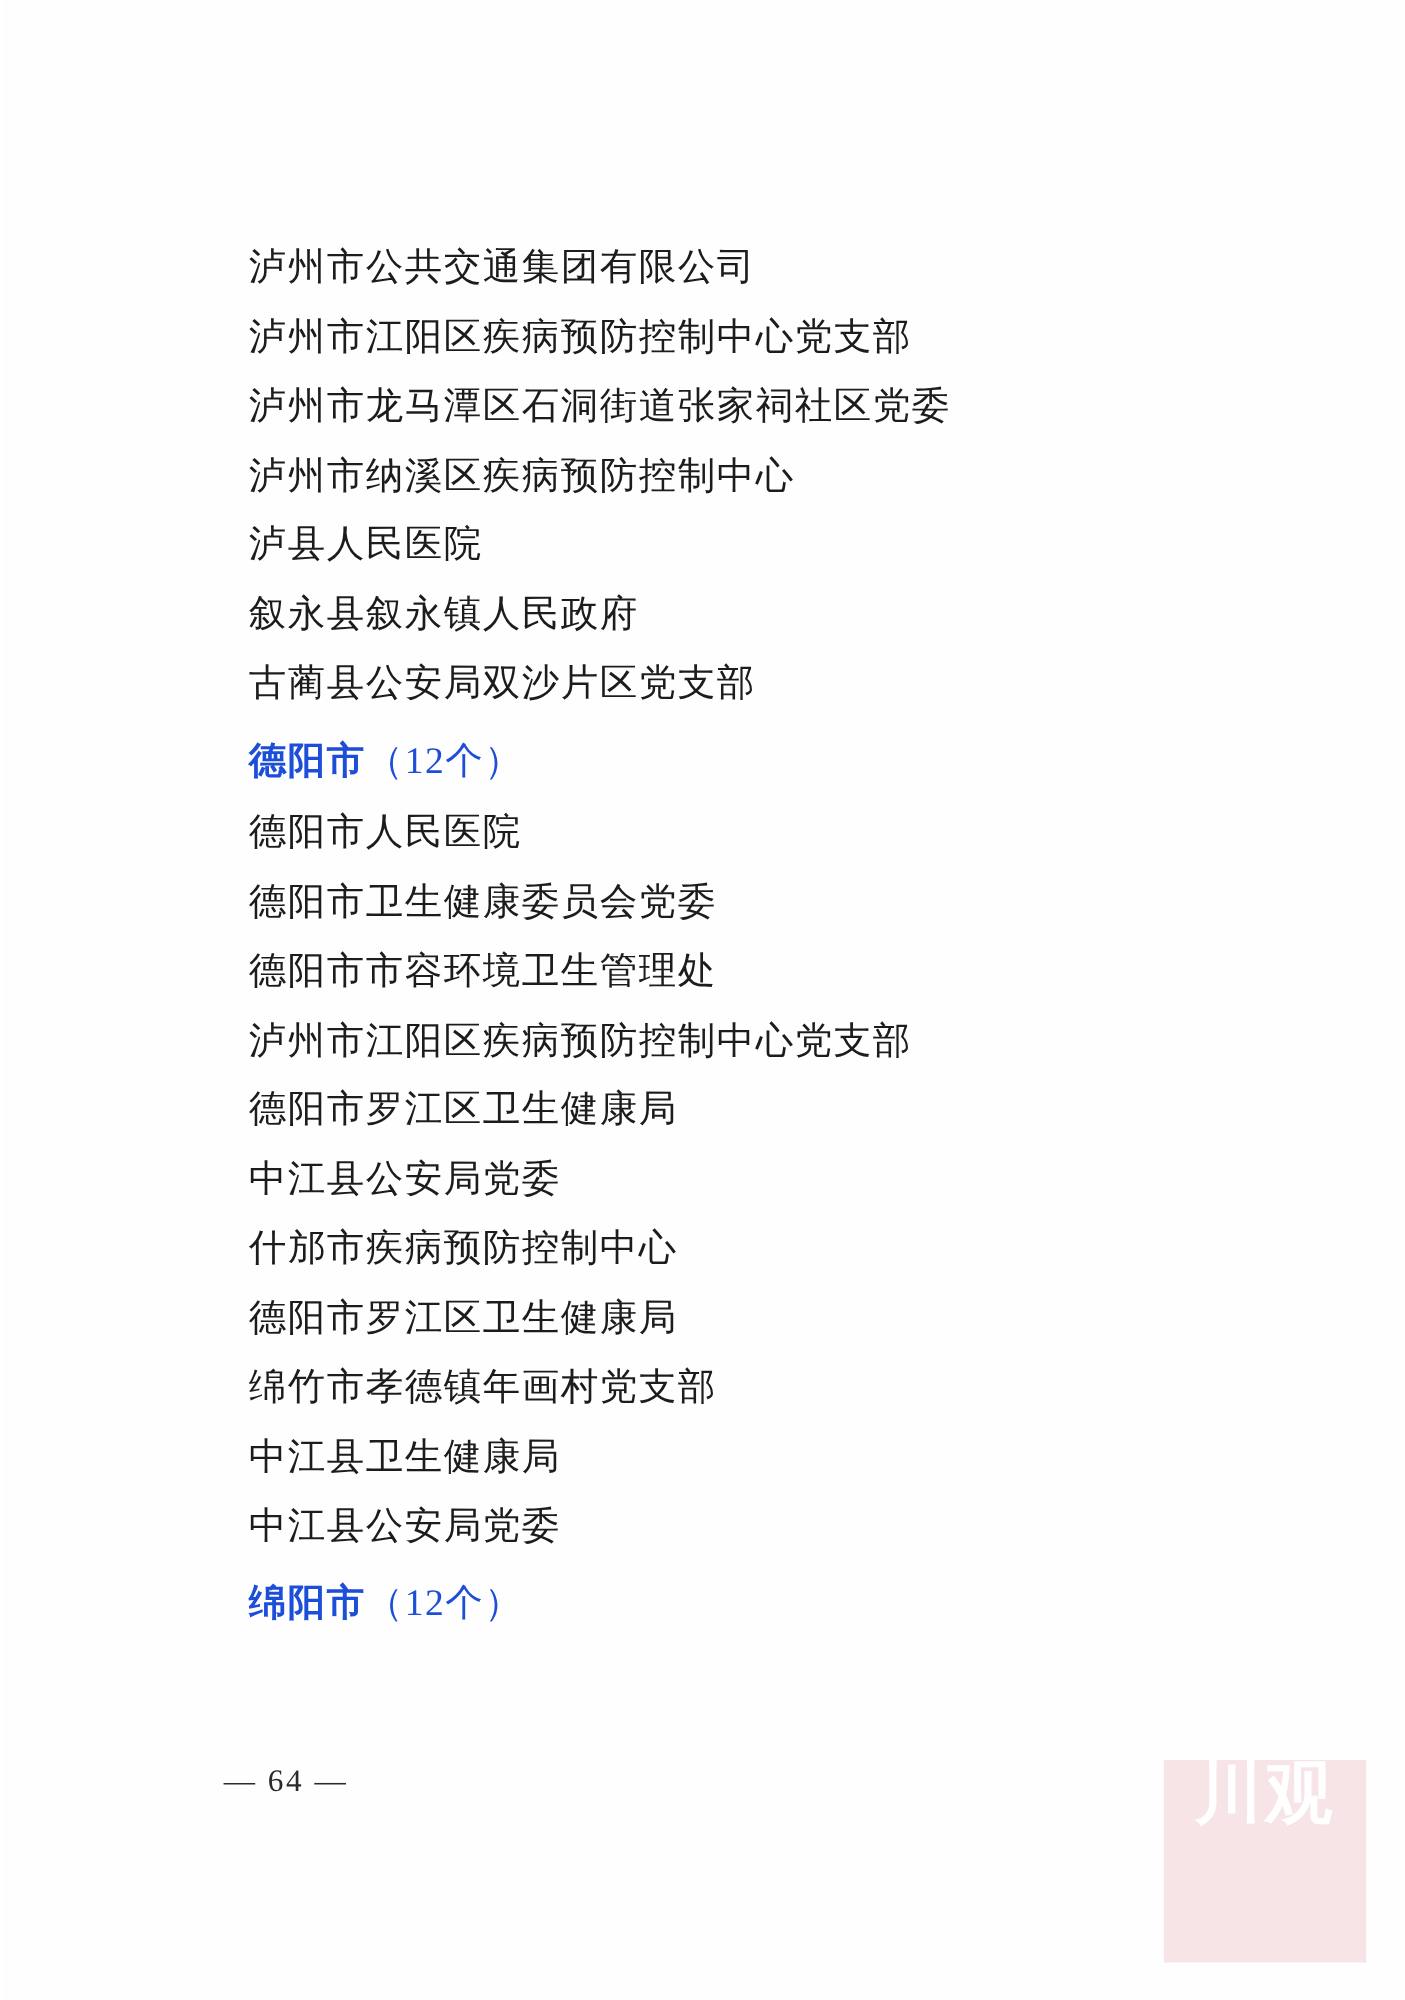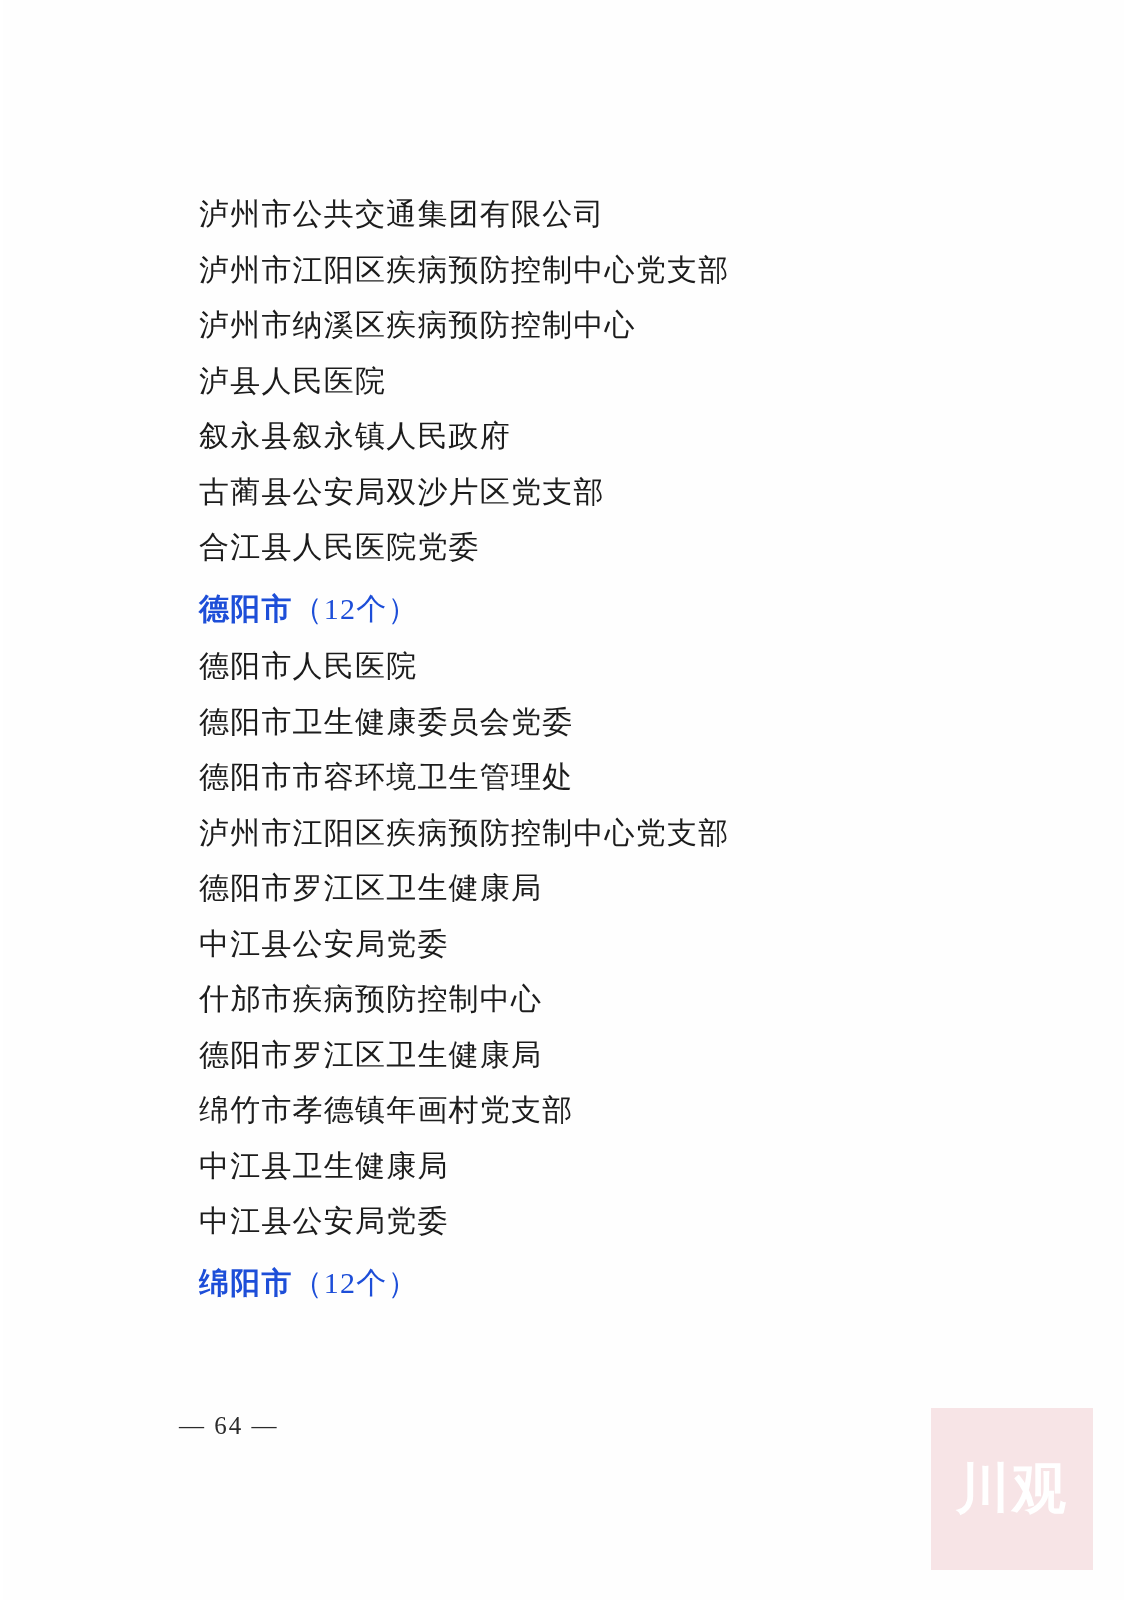--- a/index.html
+++ b/index.html
@@ -60,45 +60,44 @@
     white-space: nowrap;
   }
   .watermark {
     position: absolute;
     left: 928px;
     top: 1408px;
     width: 162px;
     height: 162px;
     background: #f7e4e6;
     display: flex;
-    align-items: center;
     justify-content: center;
   }
   .watermark-text {
     font-family: "Liberation Serif", "DejaVu Serif", serif;
     font-size: 54px;
     font-weight: bold;
     color: #ffffff;
     letter-spacing: 2px;
     line-height: 1;
   }
 </style>
 </head>
 <body>
 
 <div class="page">
 
   <div class="content">
       <div class="doc-line">泸州市公共交通集团有限公司</div>
       <div class="doc-line">泸州市江阳区疾病预防控制中心党支部</div>
+      <div class="doc-line">泸州市龙马潭区石洞街道张家祠社区党委</div>
       <div class="doc-line">泸州市纳溪区疾病预防控制中心</div>
       <div class="doc-line">泸县人民医院</div>
       <div class="doc-line">叙永县叙永镇人民政府</div>
       <div class="doc-line">古蔺县公安局双沙片区党支部</div>
-      <div class="doc-line">合江县人民医院党委</div>
       <div class="section-heading"><span class="city">德阳市</span><span class="count">（12个）</span></div>
       <div class="doc-line">德阳市人民医院</div>
       <div class="doc-line">德阳市卫生健康委员会党委</div>
       <div class="doc-line">德阳市市容环境卫生管理处</div>
       <div class="doc-line">泸州市江阳区疾病预防控制中心党支部</div>
       <div class="doc-line">德阳市罗江区卫生健康局</div>
       <div class="doc-line">中江县公安局党委</div>
       <div class="doc-line">什邡市疾病预防控制中心</div>
       <div class="doc-line">德阳市罗江区卫生健康局</div>
       <div class="doc-line">绵竹市孝德镇年画村党支部</div>

